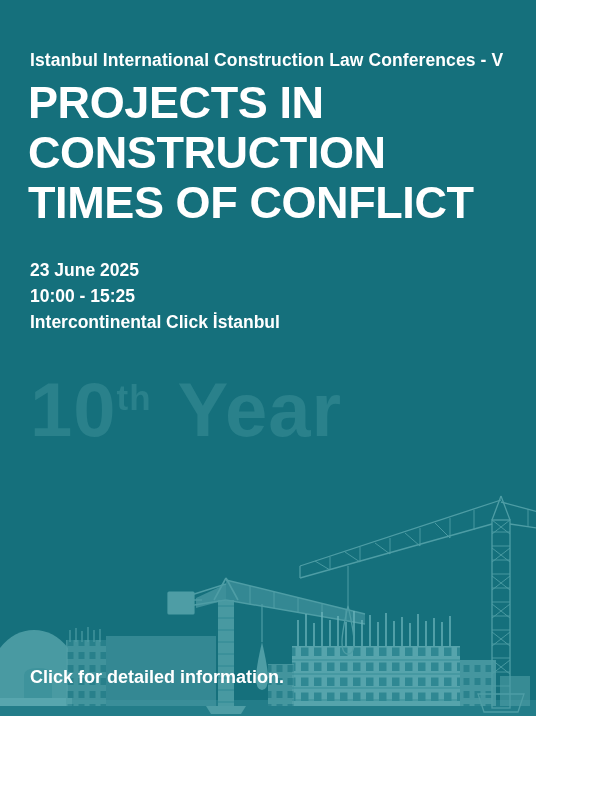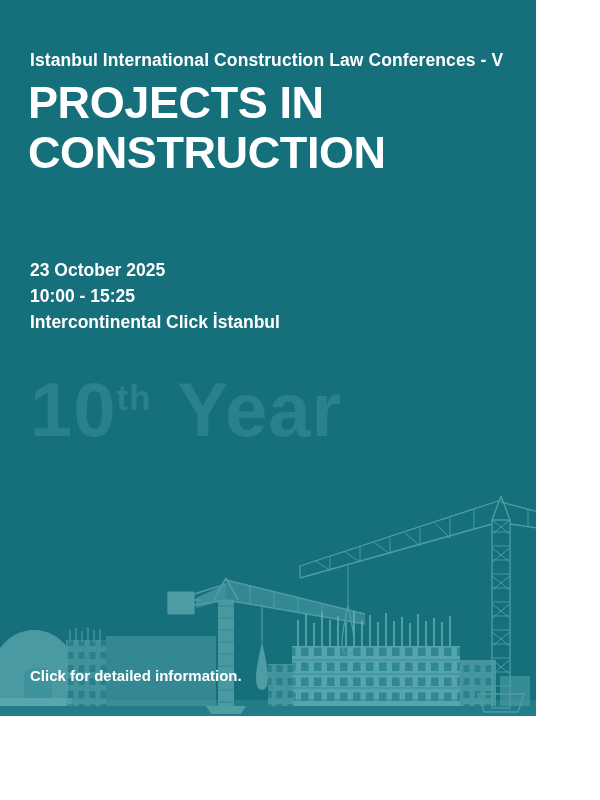--- a/index.html
+++ b/index.html
@@ -53,21 +53,21 @@
   }
   .headline div{white-space:nowrap;margin-bottom:5px;}
   .details{
     position:absolute;left:30px;top:258px;
     font-size:17.5px;font-weight:bold;color:#ffffff;
     line-height:1.48;
   }
   .details div{white-space:nowrap;}
   .cta{
     position:absolute;left:30px;top:667px;
-    font-size:15px;font-weight:bold;color:#ffffff;
+    font-size:18px;font-weight:bold;color:#ffffff;
     white-space:nowrap;cursor:pointer;
   }
   
   .footer{
     position:absolute;left:0;top:716px;width:600px;height:84px;
     background:#ffffff;
   }
 </style>
 </head>
 <body>
@@ -262,24 +262,25 @@
       </g>
     </svg>
 
     <div class="content">
 
       <div class="eyebrow">Istanbul International Construction Law Conferences - V</div>
 
       <div class="headline">
         <div>PROJECTS IN</div>
         <div>CONSTRUCTION</div>
+        <div>TIMES OF CONFLICT</div>
       </div>
 
       <div class="details">
-        <div>23 October 2025</div>
+        <div>23 June 2025</div>
         <div>10:00 - 15:25</div>
         <div>Intercontinental Click İstanbul</div>
       </div>
 
       <div class="cta">Click for detailed information.</div>
     </div>
   </div>
 
   <div class="footer">
 

